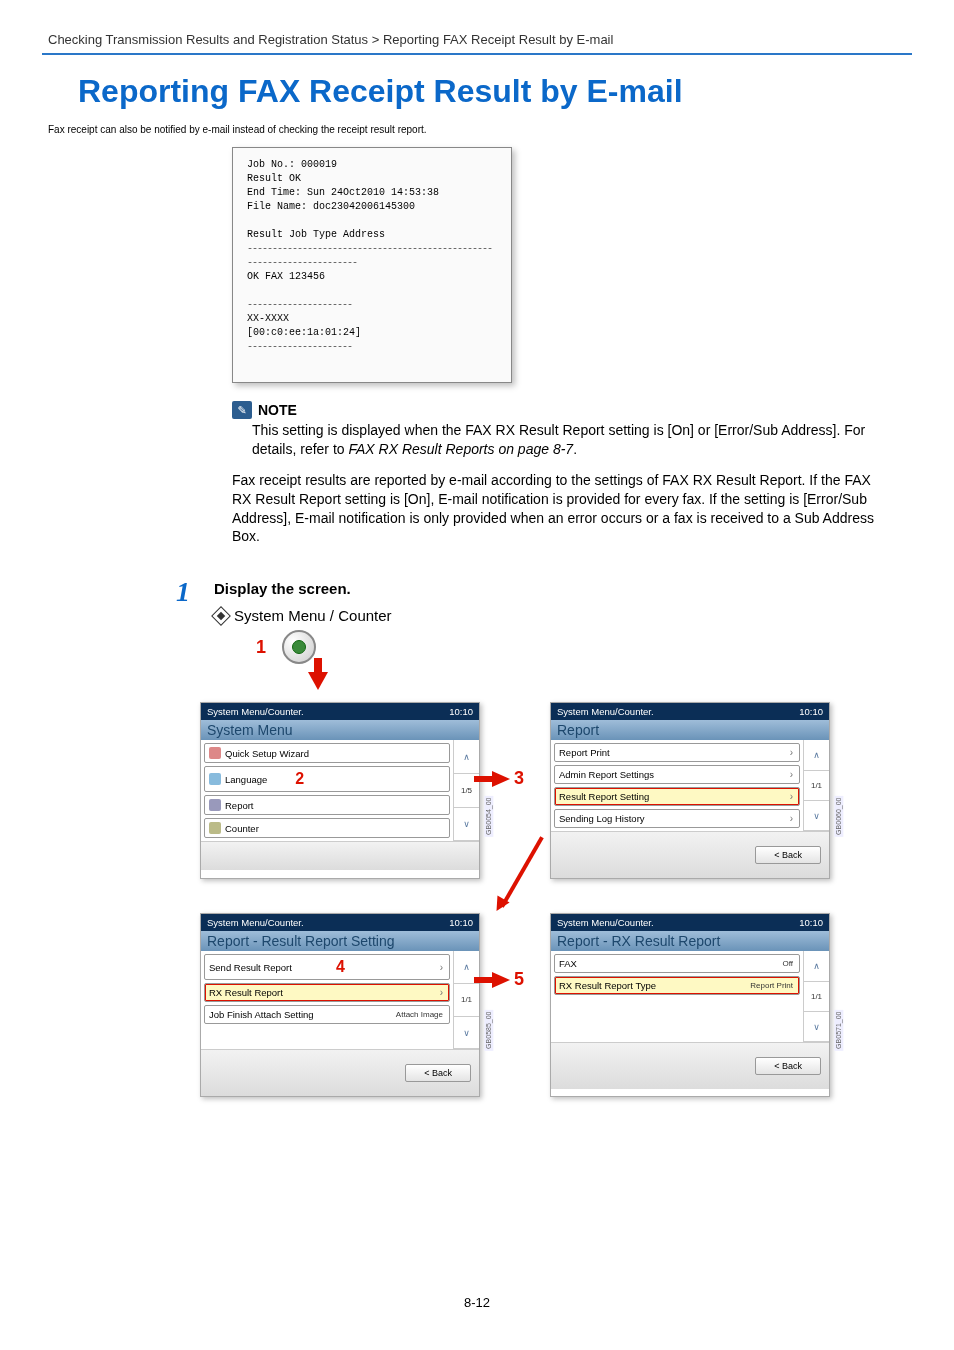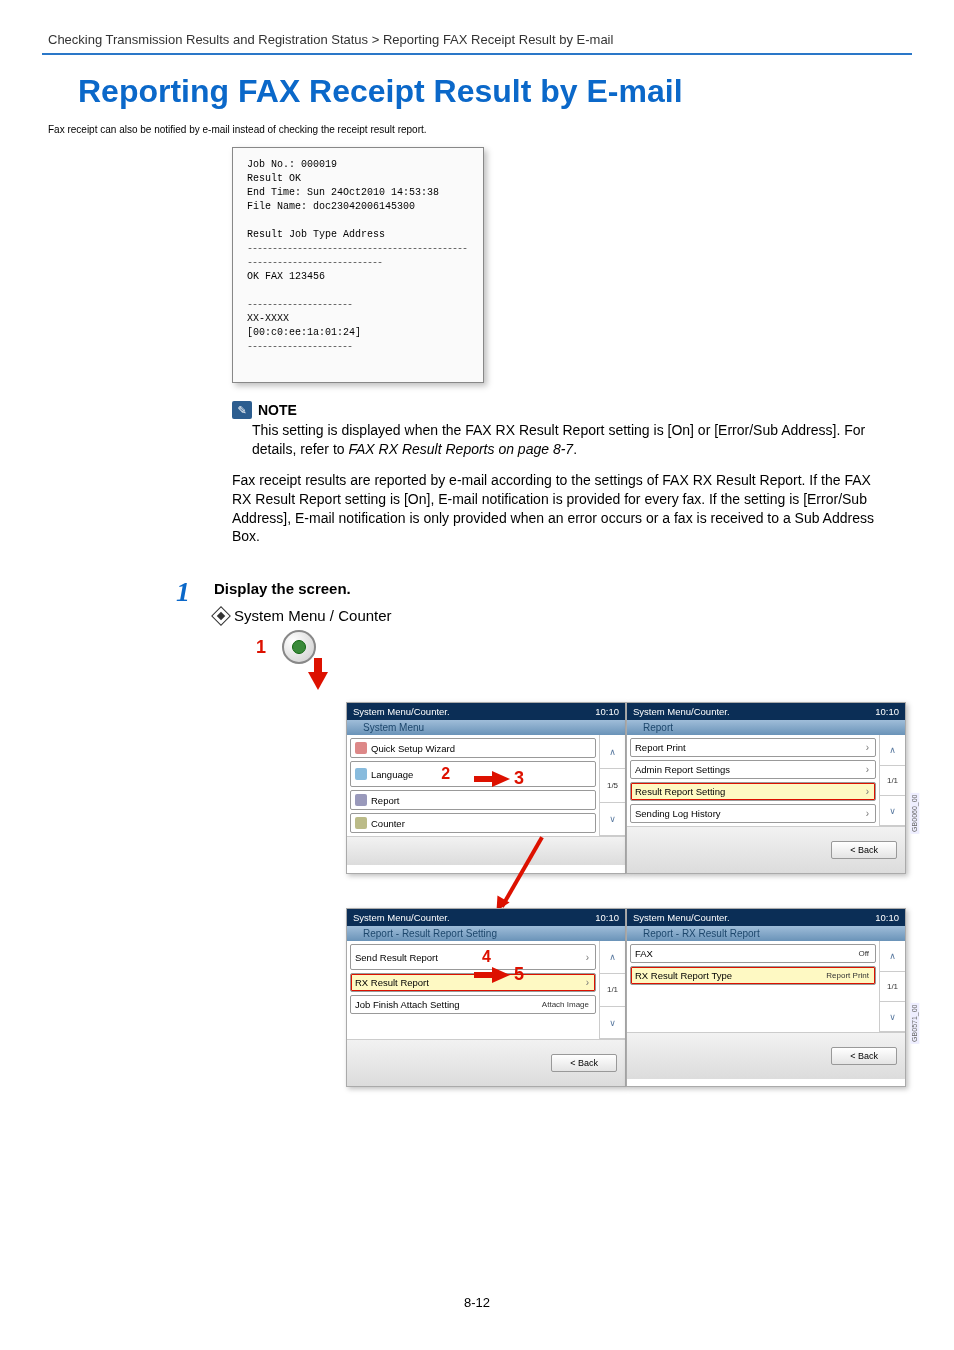--- a/index.html
+++ b/index.html
@@ -25,21 +25,21 @@
     color: #0b68c9;
     font-size: 32px;
     font-weight: bold;
     margin: 8px 48px 14px 78px;
   }
   .intro {
     font-size: 10px;
     margin: 0 48px 12px 48px;
   }
   .sample-box {
-    width: 252px;
+    width: 280px;
     margin-left: 232px;
     border: 1px solid #888;
     background: #fafafa;
     box-shadow: 3px 3px 6px rgba(0,0,0,.25);
     padding: 10px 14px 28px 14px;
     font-family: "Courier New", monospace;
     font-size: 10px;
     line-height: 1.4;
   }
   .sample-box .divline { letter-spacing: -1px; color:#555; }
@@ -71,30 +71,30 @@
   .round-btn-inner {
     width:14px;height:14px;border-radius:50%;background:#3a8a3a;border:1px solid #161;
   }
   .down-arrow {
     width:0;height:0;border-left:10px solid transparent;border-right:10px solid transparent;border-top:18px solid #d10;
     position:relative; margin:8px 0 0 108px;
   }
   .down-arrow::before{
     content:'';position:absolute;top:-32px;left:-4px;width:8px;height:16px;background:#d10;
   }
-  .panels-row { display:flex; margin:12px 0 0 0; position:relative;justify-content:flex-end;}
+  .panels-row { display:flex; gap:70px; margin:12px 0 0 0; position:relative;}
   .panel {
     width:280px; border:1px solid #aaa; box-shadow:2px 2px 5px rgba(0,0,0,.25); background:#fff;
     font-size:9.5px; position:relative;
   }
   .panel-header {
     background:#0b2e56; color:#fff; padding:3px 6px; display:flex; justify-content:space-between;
   }
   .panel-sub {
-    background:linear-gradient(#9fbdd9,#6a93b8); color:#1d476c; padding:2px 16px; font-size:10px;
+    background:linear-gradient(#9fbdd9,#6a93b8); color:#1d476c; padding:2px 6px; font-size:14px;
   }
   .panel-body { display:flex; }
   .panel-list { flex:1; }
   .panel-item {
     border:1px solid #999; border-radius:2px; margin:3px; padding:3px 4px; display:flex; align-items:center; gap:4px;
     background:#fff;
   }
   .panel-item.sel { background:#fef9c3; box-shadow: inset 0 0 0 1px #d10; }
   .panel-item .arrow-r { margin-left:auto; color:#777; font-size:10px; padding-right:2px;}
   .panel-item .small-right { margin-left:auto; font-size:8px; color:#333; padding-right:2px;}

